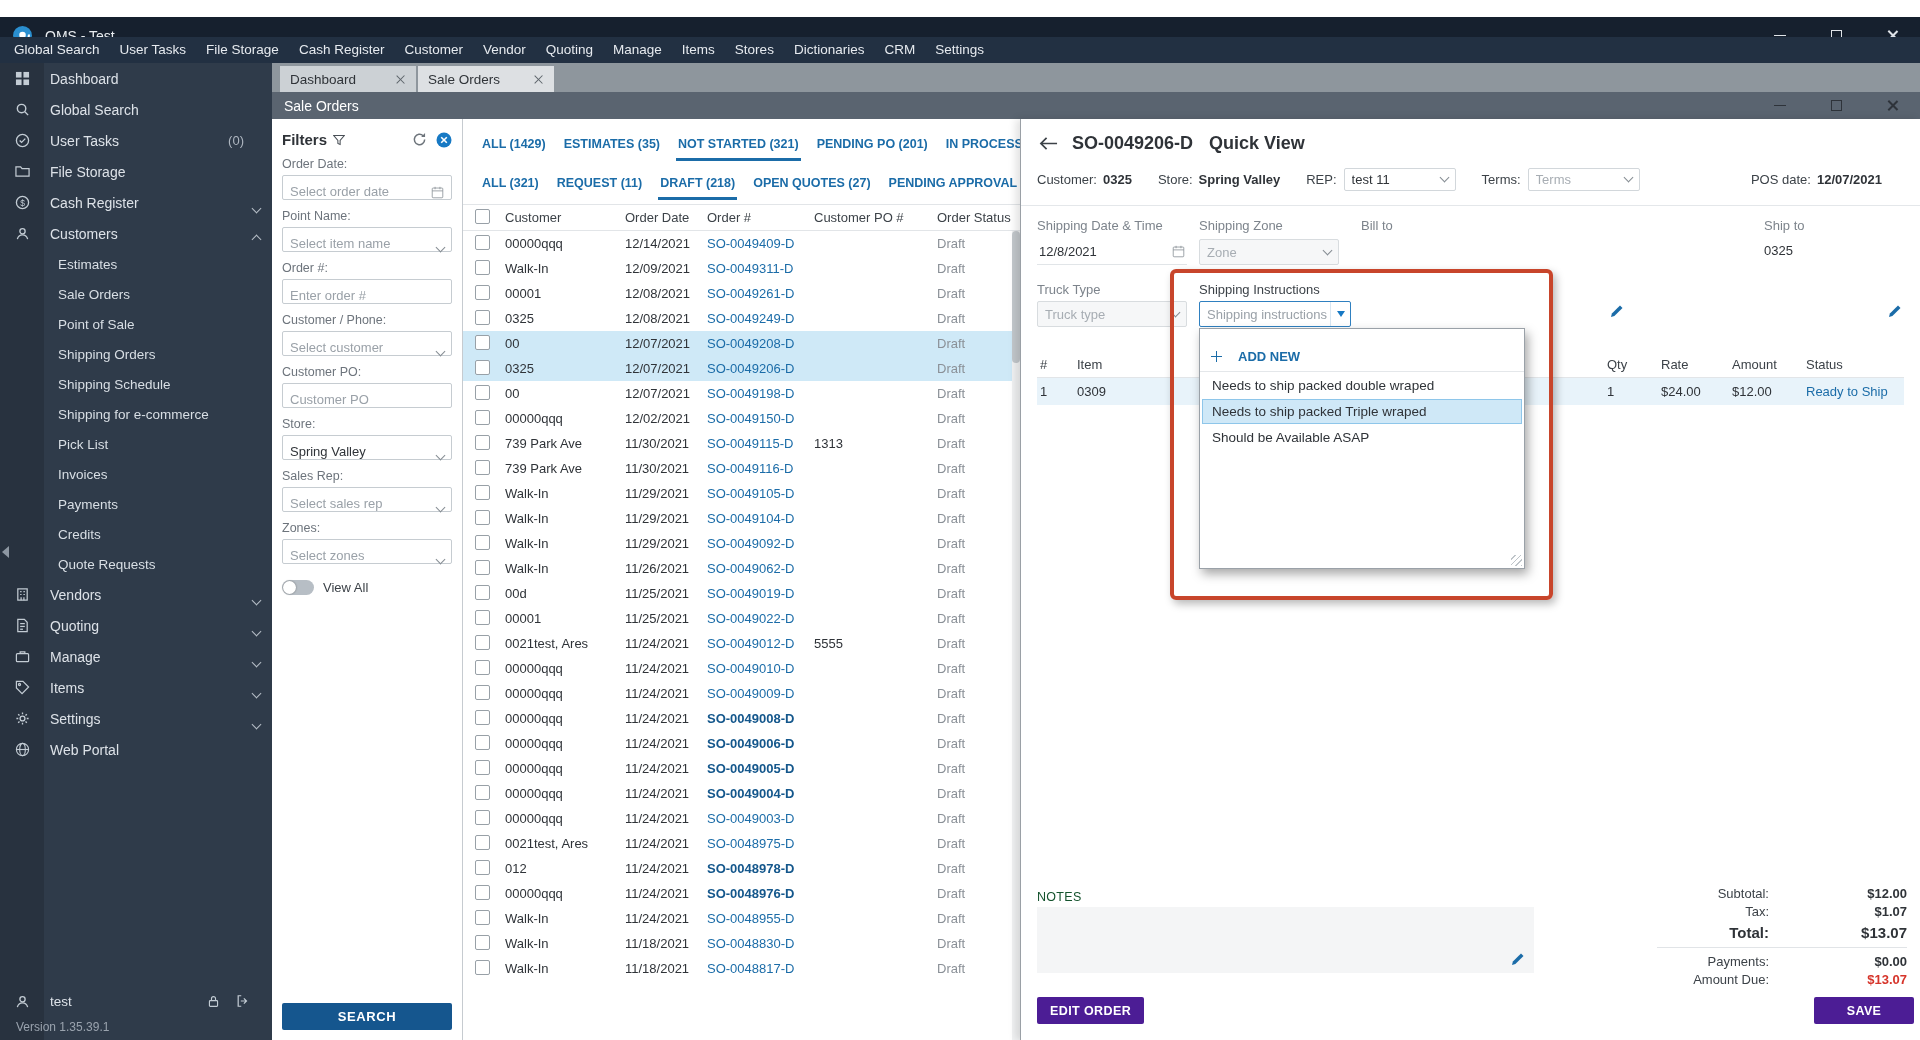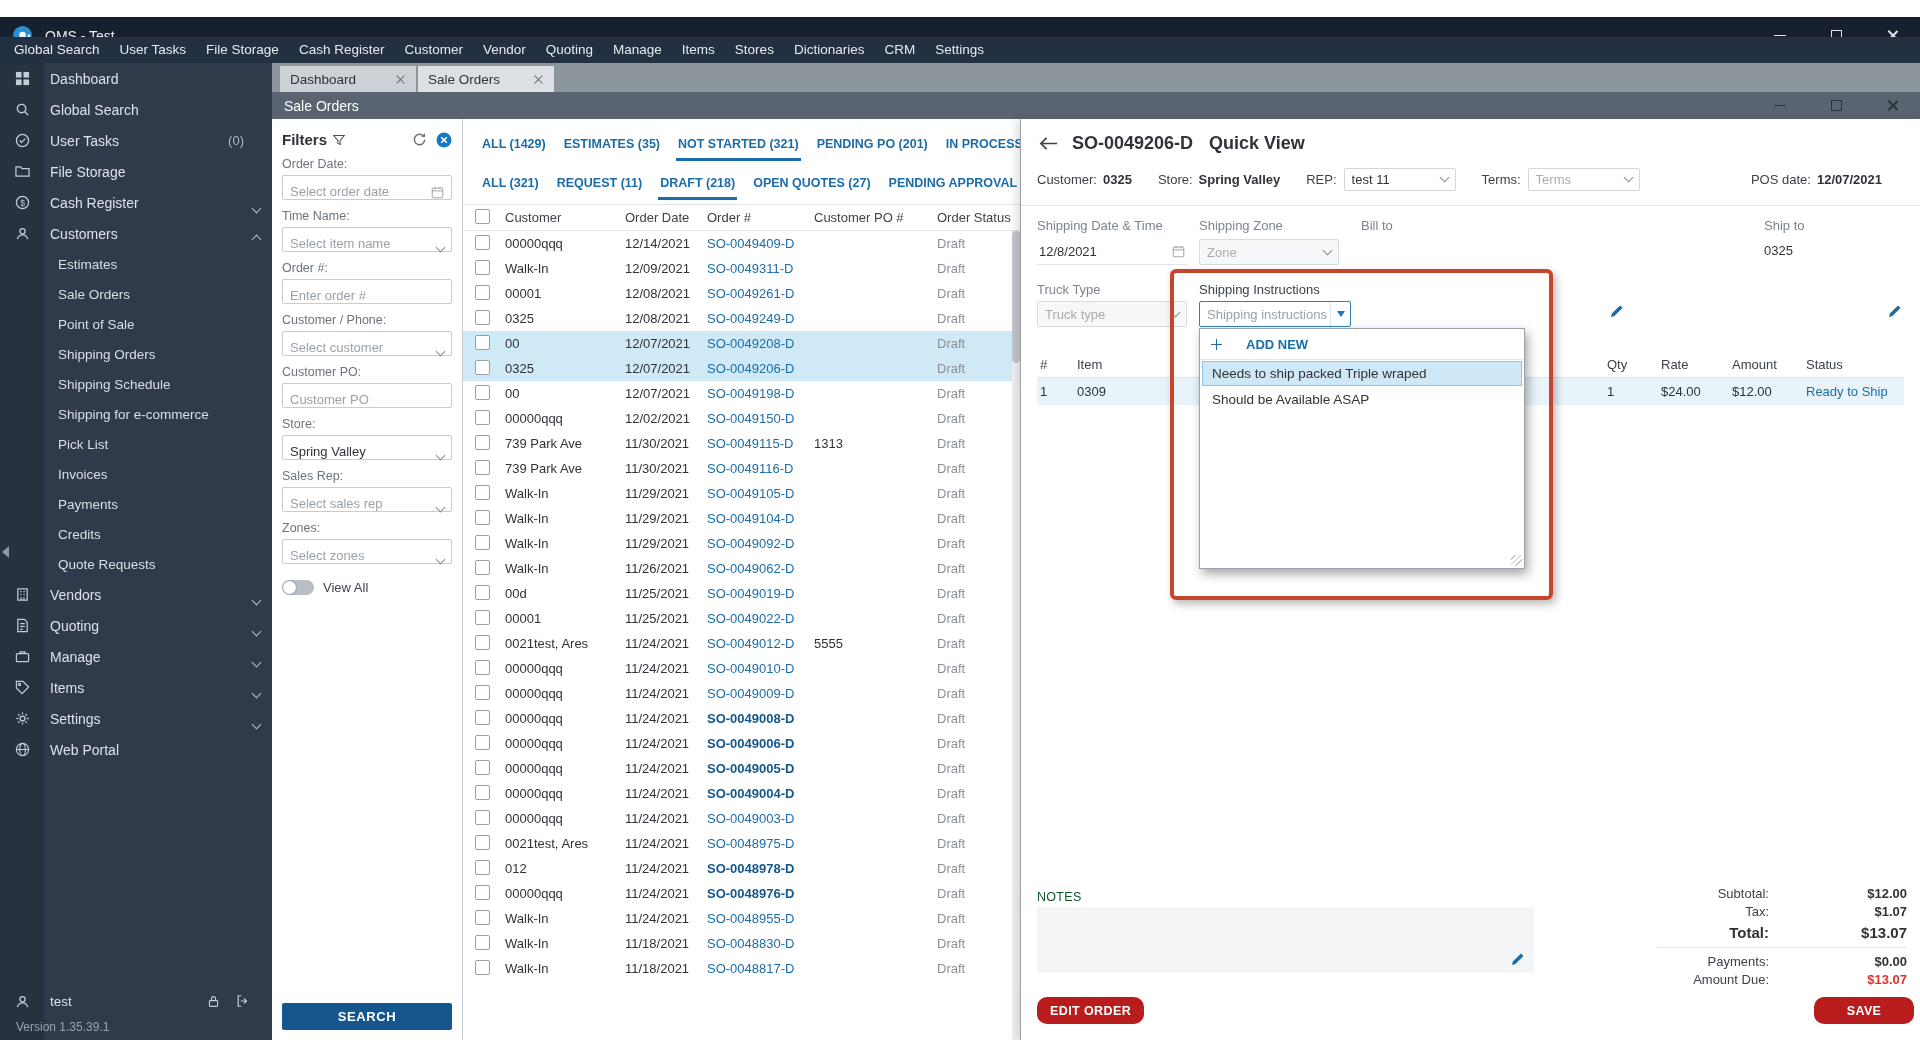--- a/index.html
+++ b/index.html
@@ -114,39 +114,39 @@
   .combobox{position:absolute;left:178px;top:182px;width:152px;height:26px;border:1px solid #2f80c0;border-radius:2px;background:#fff;display:flex;align-items:center;padding:0 0 0 7px;font-size:13px;z-index:20;}
   .combobox .ph{color:#9aa1a8;flex:1;white-space:nowrap;overflow:hidden;}
   .combobox .dd-arrow{width:20px;height:100%;display:flex;align-items:center;justify-content:center;border-left:1px solid #d8e6f2;}
   .tri-down{width:0;height:0;border-left:4.5px solid transparent;border-right:4.5px solid transparent;border-top:6px solid #1779c4;}
   .items-head{position:absolute;left:16px;right:16px;top:233px;height:26px;display:grid;grid-template-columns:37px 530px 54px 71px 74px 1fr;align-items:center;padding-left:3px;font-size:13px;color:#3c4248;border-bottom:1px solid #e2e5e8;}
   .items-body{position:absolute;left:16px;right:16px;top:259px;}
   .qrow{display:grid;grid-template-columns:37px 530px 54px 71px 74px 1fr;align-items:center;height:27px;padding-left:3px;font-size:13px;color:#2f3338;background:#e8f3fa;}
   .q-status{color:#1b6ca8;cursor:pointer;}
   .red-box{position:absolute;left:149px;top:150px;width:383px;height:331px;border:4px solid #c8452b;border-radius:6px;box-shadow:3px 4px 8px rgba(0,0,0,.28);pointer-events:none;z-index:40;}
   .dropdown{position:absolute;left:178px;top:209px;width:326px;height:241px;background:#fff;border:1px solid #9aa1a8;box-shadow:3px 5px 10px rgba(0,0,0,.35);z-index:30;}
-  .dd-addnew{height:31px;display:flex;align-items:center;gap:24px;padding:0 11px;color:#1b6ca8;font-weight:bold;font-size:13px;border-bottom:1px solid #e4e7ea;cursor:pointer;}
+  .dd-addnew{height:31px;display:flex;align-items:center;gap:16px;padding:0 11px;color:#1b6ca8;font-weight:bold;font-size:13px;border-bottom:1px solid #e4e7ea;cursor:pointer;margin-top:12px;}
   .plus-icon{position:relative;width:11px;height:11px;flex:none;}
   .plus-icon::before{content:'';position:absolute;left:0;top:5px;width:11px;height:1.8px;background:#1b6ca8;}
   .plus-icon::after{content:'';position:absolute;left:4.6px;top:0;width:1.8px;height:11px;background:#1b6ca8;}
   .dd-option{height:25px;display:flex;align-items:center;padding:0 9px;margin:1px 2px;font-size:13.5px;color:#2f3338;border:1px solid transparent;cursor:pointer;white-space:nowrap;}
   .dd-option.highlighted{background:#cfe8f7;border-color:#8ec6ea;}
   .dd-grip{position:absolute;right:2px;bottom:2px;width:11px;height:11px;background:repeating-linear-gradient(-45deg,#bfc5ca 0 1px,transparent 1px 4px);cursor:nwse-resize;}
   .qv-notes-label{position:absolute;left:16px;top:771px;font-size:12.5px;color:#14532d;letter-spacing:.3px;}
   .qv-notes-box{position:absolute;left:16px;top:788px;width:497px;height:66px;background:#f4f5f6;}
   .notes-pencil{position:absolute;right:8px;bottom:6px;cursor:pointer;}
   .totals{position:absolute;right:13px;top:766px;width:250px;font-size:13px;color:#3c4248;}
   .t-row{display:flex;align-items:center;height:17px;margin-bottom:1px;}
   .t-lab{flex:1;text-align:right;}
   .t-val{width:138px;text-align:right;font-weight:bold;color:#2f3338;}
   .t-row.total{height:22px;font-size:15px;font-weight:bold;color:#2f3338;}
   .t-row.total .t-val{font-size:15px;}
   .t-sep{height:1px;background:#e1e4e7;margin:4px 0 5px;}
   .t-row.due .t-val{color:#d6342a;}
-  .qv-btn{position:absolute;top:878px;height:27px;background:#b91c1c;color:#fff;font-size:12.5px;font-weight:bold;display:flex;align-items:center;justify-content:center;border-radius:10px;letter-spacing:.4px;cursor:pointer;}
+  .qv-btn{position:absolute;top:878px;height:27px;background:#4c1d95;color:#fff;font-size:12.5px;font-weight:bold;display:flex;align-items:center;justify-content:center;border-radius:2px;letter-spacing:.4px;cursor:pointer;}
   .edit-btn{left:16px;padding:0 13px;}
   .save-btn{right:6px;width:100px;margin-left:44px;}
   svg{display:block;}
 </style>
 </head>
 <body>
 
 <div class="app">
 
   <div class="titlebar">
@@ -474,21 +474,21 @@
       <span>
           <svg width="13" height="13" viewBox="0 0 16 16">
             <rect x="1.5" y="2.5" width="13" height="12" rx="1" fill="none" stroke="#8a9197"></rect>
             <line x1="1.5" y1="6" x2="14.5" y2="6" stroke="#8a9197"></line>
             <line x1="5" y1="1" x2="5" y2="4" stroke="#8a9197"></line>
             <line x1="11" y1="1" x2="11" y2="4" stroke="#8a9197"></line>
           </svg>
         </span>
     </div>
 
-    <div class="f-label">Time Name:</div>
+    <div class="f-label">Point Name:</div>
     <div class="f-ctl">
       <span class="f-ph">Select item name</span>
       <span class="chev-s"></span>
     </div>
 
     <div class="f-label">Order #:</div>
     <div class="f-ctl">
       <input type="text" placeholder="Enter order #" style="">
     </div>
 
@@ -956,20 +956,23 @@
         </div>
 
     </div>
 
     <div class="dropdown">
       <div class="dd-addnew">
         <span class="plus-icon"></span>
         <span>ADD NEW</span>
       </div>
 
+        <div class="dd-option">
+          <span>Needs to ship packed double wraped</span>
+        </div>
 
         <div class="dd-option highlighted">
           <span>Needs to ship packed Triple wraped</span>
         </div>
 
         <div class="dd-option">
           <span>Should be Available ASAP</span>
         </div>
 
       <div class="dd-grip"></div>

